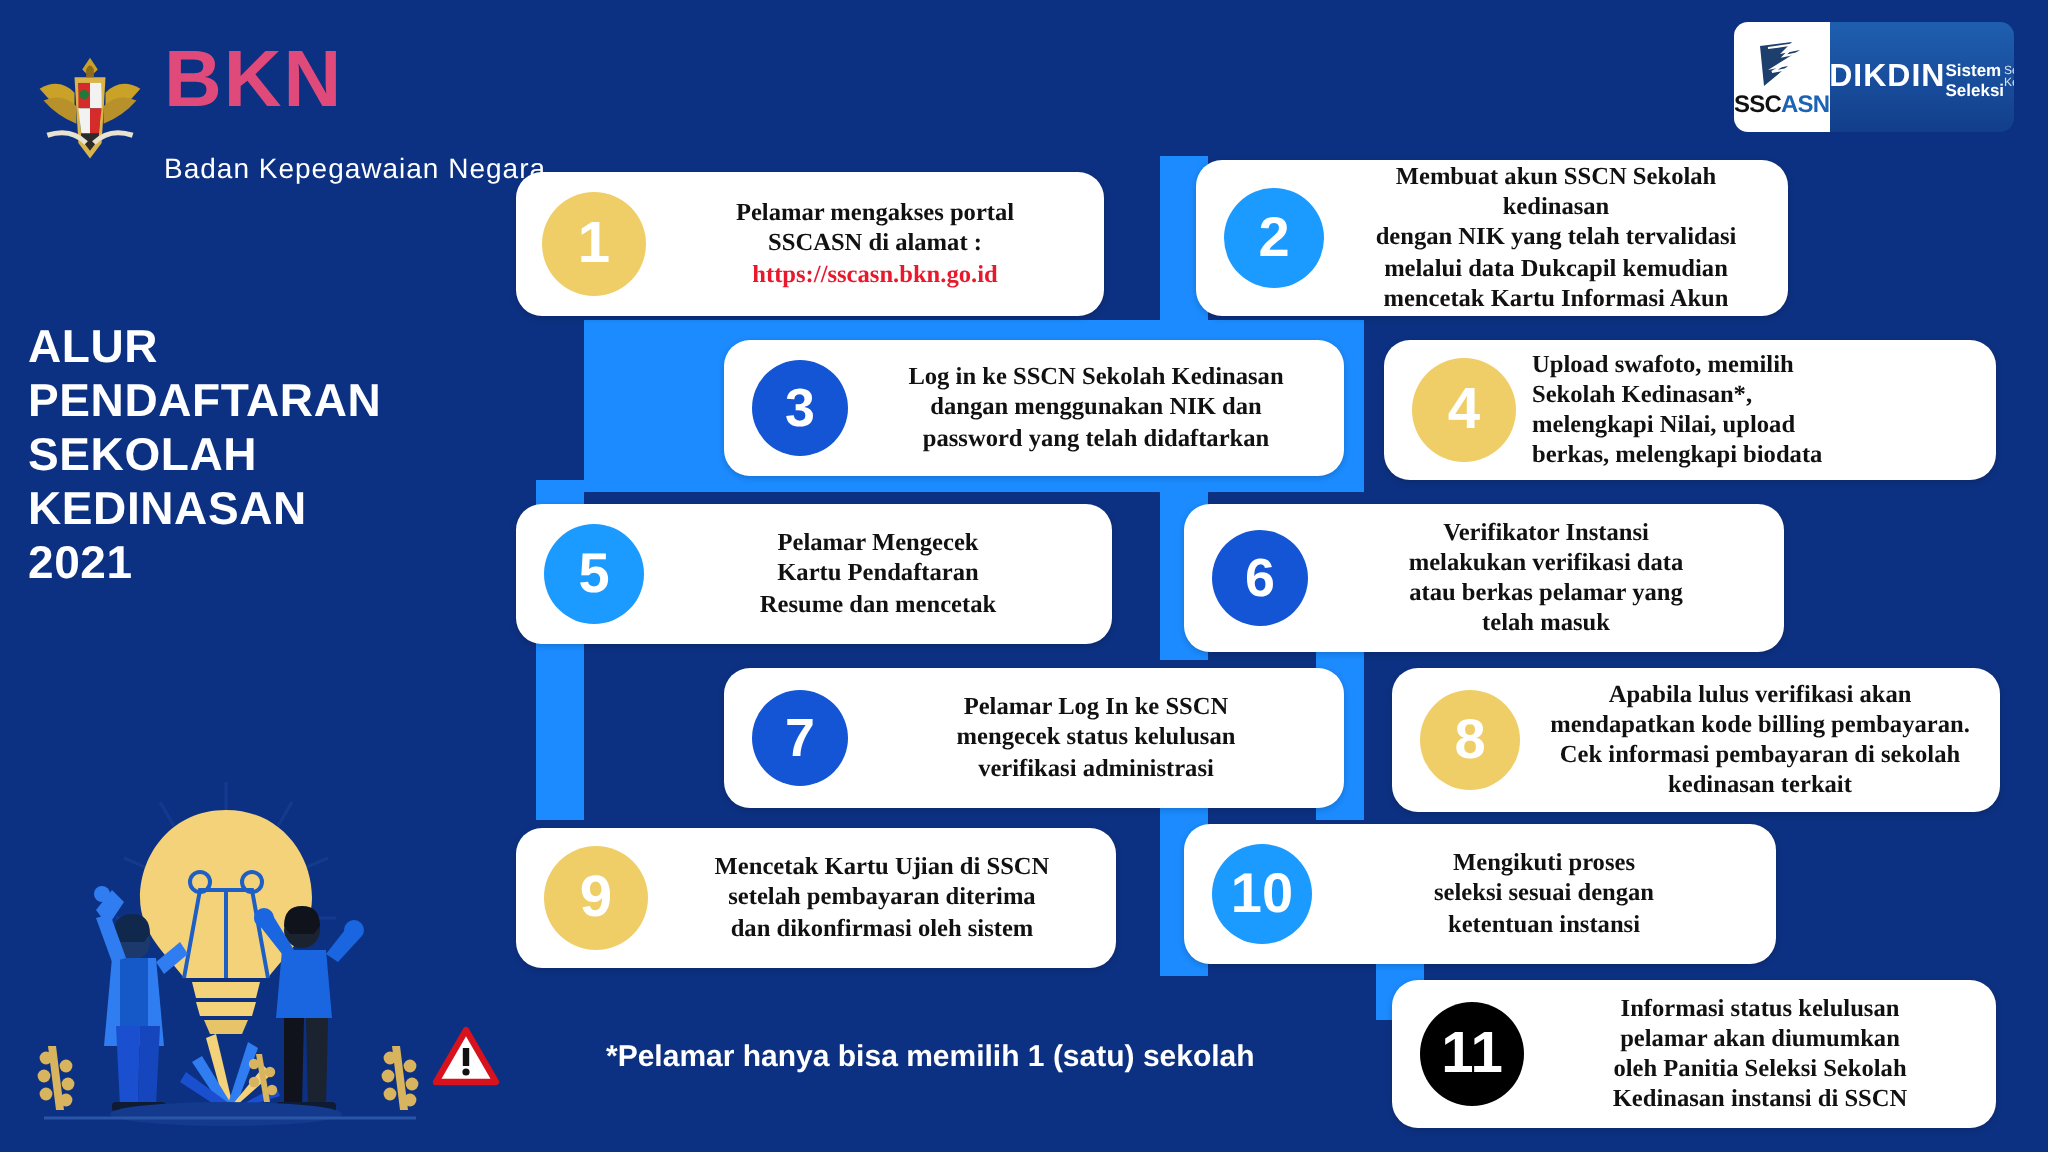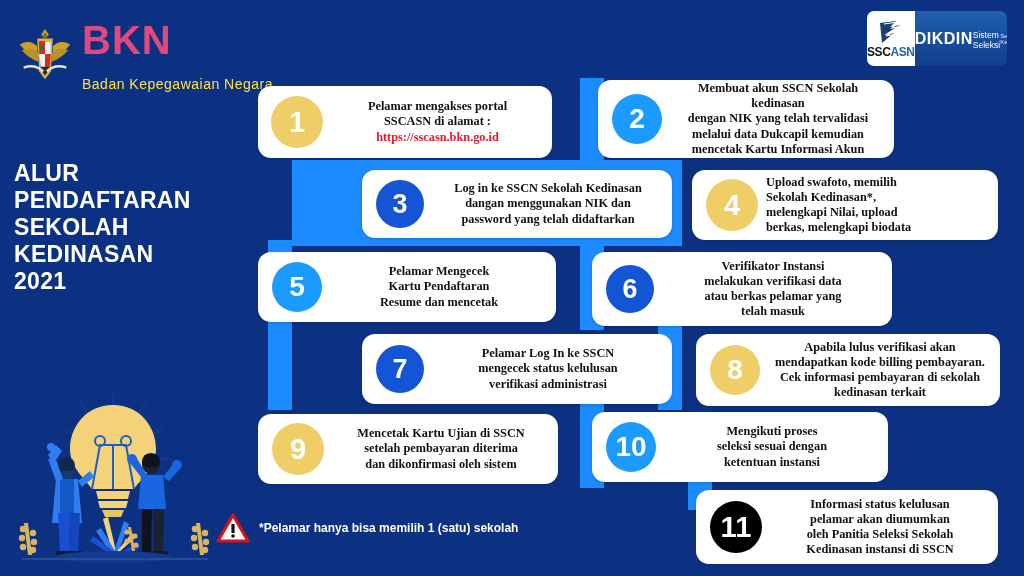--- a/index.html
+++ b/index.html
@@ -7,33 +7,33 @@
     width:1024px;height:576px;overflow:hidden;
     background:#0d3182;
     font-family:"Liberation Sans",sans-serif;
     position:relative;
   }
   
   .hdr-logo{position:absolute;left:14px;top:20px;display:flex;align-items:center;gap:6px;}
   .garuda{width:62px;height:62px;}
   .bkn-txt{display:flex;flex-direction:column;line-height:1;}
   .bkn-main{font-size:40px;font-weight:bold;color:#e04a7a;letter-spacing:1px;}
-  .bkn-sub{font-size:14px;color:#fde047;letter-spacing:.5px;margin-top:17px;}
+  .bkn-sub{font-size:14px;color:#ffffff;letter-spacing:.5px;margin-top:17px;}
 
   .sscasn-box{position:absolute;right:17px;top:11px;width:140px;height:55px;
      border-radius:7px;overflow:hidden;display:flex;}
   .ss-left{width:62px;background:#ffffff;display:flex;flex-direction:column;
      align-items:center;justify-content:center;}
   .ss-logo{width:30px;height:26px;}
   .ss-word{font-size:12px;font-weight:bold;color:#111;letter-spacing:-.4px;line-height:1;margin-top:1px;}
   .ss-word .a{color:#1c62b5;}
   .ss-right{flex:1;background:linear-gradient(180deg,#1f5fb0,#123e8a);
      display:flex;flex-direction:row;align-items:center;justify-content:center;color:#fff;}
   .dikdin{font-size:16px;font-weight:bold;letter-spacing:.5px;line-height:1;}
-  .dikdin-s1{font-size:8.5px;margin-top:2px;}
+  .dikdin-s1{font-size:8.5px;margin-top:2px;font-weight:bold;}
   .dikdin-s2{font-size:6px;opacity:.85;margin-top:1px;}
 
   
   .title{position:absolute;left:14px;top:160px;color:#ffffff;
      font-size:23px;font-weight:bold;line-height:1.17;letter-spacing:.3px;}
 
   
   .band{position:absolute;background:#1b8bff;}
 
   
@@ -41,21 +41,21 @@
      display:flex;align-items:center;box-shadow:0 1px 3px rgba(0,0,0,.18);}
   .num{flex:0 0 auto;border-radius:50%;display:flex;align-items:center;
      justify-content:center;color:#ffffff;font-weight:bold;}
   .ctext{flex:1;font-family:"Liberation Serif",serif;font-weight:bold;
      color:#111111;font-size:12.3px;line-height:1.24;text-align:center;padding:0 8px;}
   .ctext.left{text-align:left;}
   .url{color:#e8192c;}
 
   
   .note{position:absolute;left:216px;top:513px;display:flex;align-items:center;gap:9px;}
-  .note-txt{color:#ffffff;font-size:12px;font-weight:bold;}
+  .note-txt{color:#ffffff;font-size:15px;font-weight:bold;margin-left:44px;}
 
   
   .illus{position:absolute;left:8px;top:383px;width:215px;height:185px;}
 </style>
 </head>
 <body>
 
 <div class="hdr-logo">
   <svg class="garuda" viewBox="0 0 64 64">
     <g>

